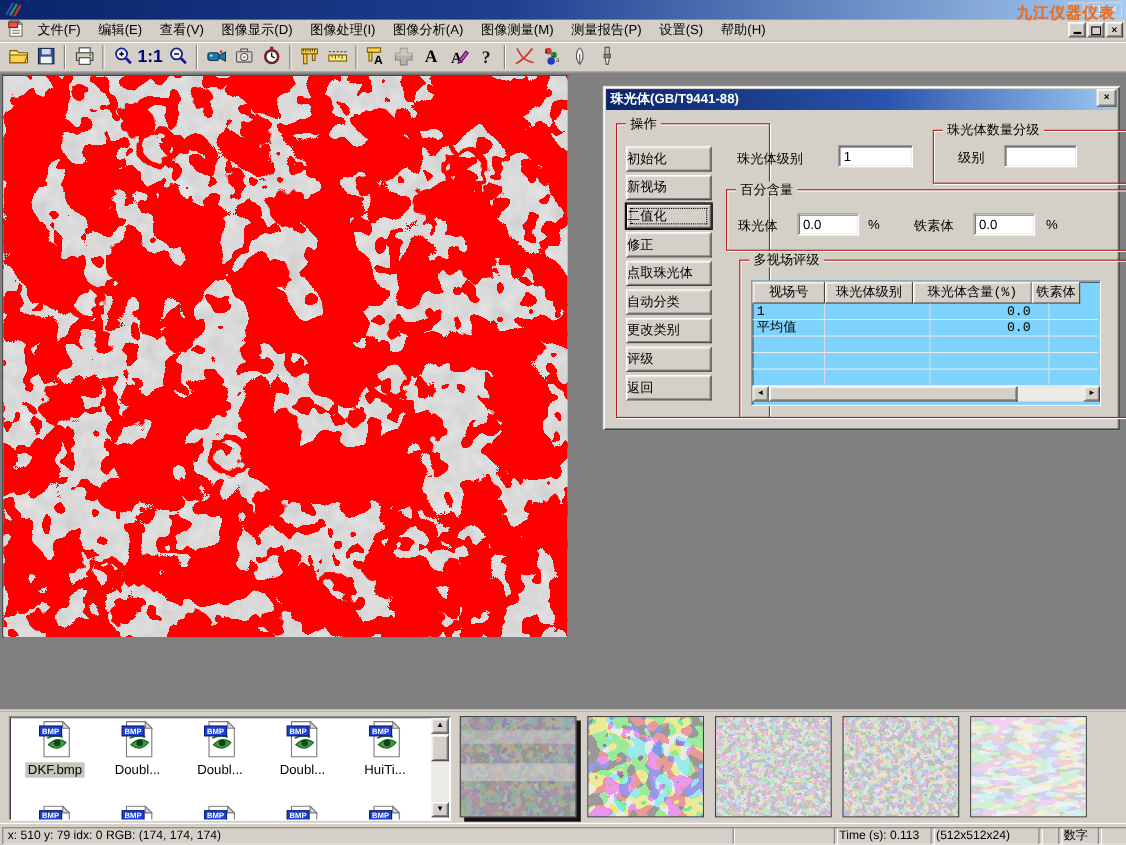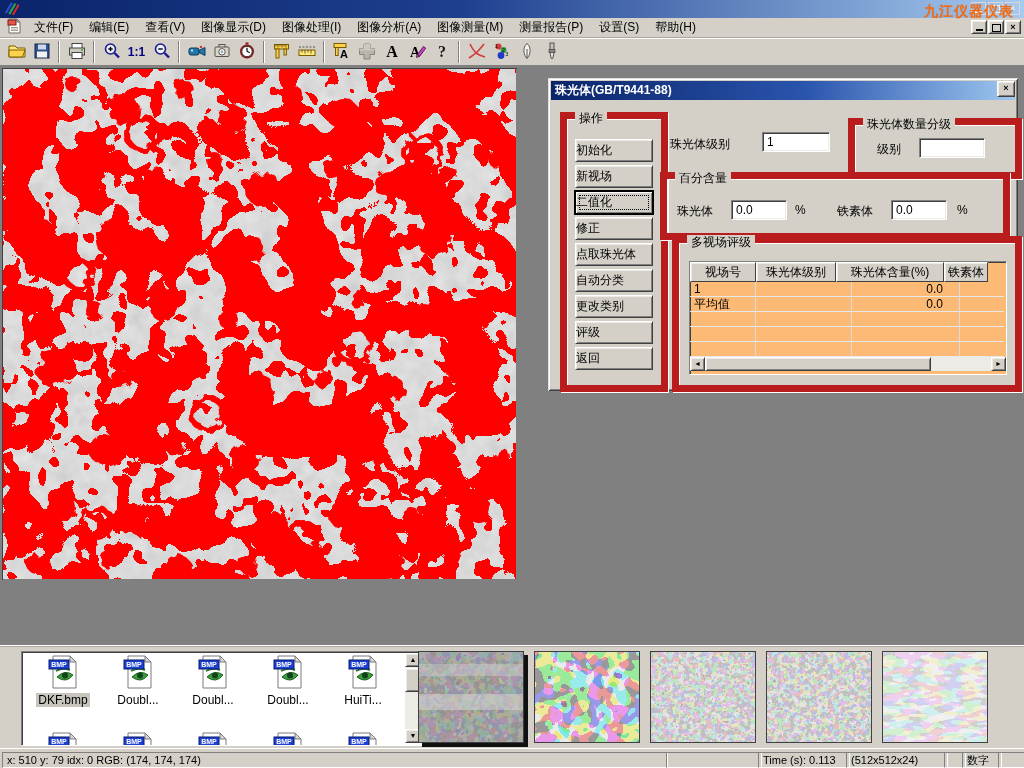--- a/index.html
+++ b/index.html
@@ -6,21 +6,21 @@
   .app{position:relative;width:1024px;height:768px;background:#d4d0c8;overflow:hidden;
        font-family:"Liberation Sans","DejaVu Sans",sans-serif;font-size:12px;color:#000;user-select:none;}
   .abs{position:absolute;}
 
   
   .bevel-out{background:#d4d0c8;border:1px solid;border-color:#ffffff #404040 #404040 #ffffff;
              box-shadow:inset 1px 1px 0 #ecebe5, inset -1px -1px 0 #808080;}
   .field{background:#fff;border:1px solid;border-color:#808080 #ffffff #ffffff #808080;
          box-shadow:inset 1px 1px 0 #404040, inset -1px -1px 0 #ecebe5;
          font-family:inherit;font-size:12px;padding:1px 4px;outline:none;}
-  .groupbox{border:7px solid #b91c1c;box-shadow:inset 1px 1px 0 #ffffff,1px 1px 0 #ffffff;}
+  .groupbox{border:1px solid #b91c1c;box-shadow:inset 1px 1px 0 #ffffff,1px 1px 0 #ffffff;padding-left:44px;}
   .grouplabel{position:absolute;top:-8px;left:8px;background:#d4d0c8;padding:0 4px;line-height:14px;}
 
   
   .titlebar{left:0;top:0;width:1024px;height:18px;
             background:linear-gradient(90deg,#0a246a 0%,#1e3f8f 45%,#a6caf0 100%);
             color:#fff;display:flex;align-items:center;padding-left:3px;box-sizing:border-box;
             font-weight:bold;}
   .titlebar .ttl{margin-left:4px;white-space:nowrap;}
   .winbtns{position:absolute;right:4px;top:2px;display:flex;gap:2px;}
   .owbtn{width:15px;height:13px;border:1px solid #d8d8d8;box-sizing:border-box;color:#f0f0f0;
@@ -38,21 +38,21 @@
   .mdibtns{position:absolute;right:3px;top:2px;display:flex;gap:1px;}
   .mdibtn{width:16px;height:14px;box-sizing:border-box;text-align:center;font-size:9px;font-weight:bold;line-height:12px;}
   .mdibtn .bar{display:block;width:7px;height:2px;background:#000;margin:8px auto 0;}
   .mdibtn .box{display:block;width:7px;height:6px;border:1px solid #000;margin:3px auto 0;}
 
   
   .toolbar{left:0;top:38px;width:1024px;height:28px;background:#d4d0c8;display:flex;align-items:center;
            border-top:1px solid #ffffff;border-bottom:1px solid #808080;box-sizing:border-box;padding-left:4px;}
   .tbtn{width:25px;height:24px;display:flex;align-items:center;justify-content:center;}
   .tsep{width:0;height:22px;border-left:1px solid #808080;border-right:1px solid #ffffff;margin:0 4px;}
-  .ratio{font-weight:bold;color:#00007c;font-size:12px;}
+  .ratio{font-weight:bold;color:#00007c;font-size:16px;}
 
   
   .workspace{left:0;top:66px;width:1024px;height:579px;background:#808080;}
   .imageview{left:2px;top:2px;width:514px;height:511px;border-left:1px solid #404040;border-top:1px solid #404040;}
 
   
   .dlg{left:548px;top:12px;width:470px;height:313px;background:#d4d0c8;
        box-shadow:inset 1px 1px 0 #dfdfdf, inset -1px -1px 0 #404040, inset 2px 2px 0 #ffffff, inset -2px -2px 0 #808080;
        z-index:10;}
   .dlgtitle{left:3px;top:3px;width:464px;height:19px;box-sizing:border-box;
@@ -60,37 +60,37 @@
             color:#fff;font-weight:bold;display:flex;align-items:center;padding:0 4px;}
   .dlgclose{position:absolute;right:3px;top:3px;width:16px;height:14px;font-size:9px;font-weight:bold;
             line-height:12px;text-align:center;}
   .btn{font-size:12px;line-height:21px;text-align:left;cursor:default;}
   .btn.focused{border:1px solid #000;box-shadow:inset 1px 1px 0 #ffffff, inset -1px -1px 0 #808080, 0 0 0 1px #000;
                outline:1px dotted #000;outline-offset:-5px;}
   .oplist{left:8px;top:20px;width:78px;display:flex;flex-direction:column;gap:3px;}
   .oplist .btn{height:23px;box-sizing:border-box;}
 
   
-  .tbl{background:#fdba74;border:1px solid;border-color:#808080 #fff #fff #808080;
-       box-shadow:inset 1px 1px 0 #404040;overflow:hidden;}
+  .tbl{background:#7dd3fc;border:1px solid;border-color:#808080 #fff #fff #808080;
+       box-shadow:inset 1px 1px 0 #404040;overflow:hidden;font-family:Liberation Mono, monospace;}
   .thead{display:flex;height:20px;}
   .th{box-sizing:border-box;background:#d4d0c8;border:1px solid;border-color:#ffffff #404040 #404040 #ffffff;
       box-shadow:inset 1px 1px 0 #ecebe5;line-height:18px;text-align:center;overflow:hidden;white-space:nowrap;}
   .trow{display:flex;height:15px;}
   .td{box-sizing:border-box;border-right:1px solid #dcdcdc;border-bottom:1px solid #e8e8e8;
       font-size:12px;line-height:15px;padding:0 4px;overflow:hidden;white-space:nowrap;}
   .td.num{text-align:right;padding-right:16px;}
   .hscroll{display:flex;height:14px;background:#ecebe5;}
   .sbtn{width:15px;height:14px;box-sizing:border-box;font-size:7px;line-height:12px;text-align:center;color:#000;}
   .sthumb{height:14px;box-sizing:border-box;}
 
   
   .bottom{left:0;top:645px;width:1024px;height:103px;background:#d4d0c8;
           box-shadow:inset 0 1px 0 #ffffff, inset 0 2px 0 #aca899;}
-  .filelist{left:21px;top:6px;width:400px;height:93px;background:#fff;overflow:hidden;
+  .filelist{left:8px;top:6px;width:400px;height:93px;background:#fff;overflow:hidden;
             border:1px solid;border-color:#808080 #fff #fff #808080;box-shadow:inset 1px 1px 0 #404040;}
   .fitem{position:absolute;width:74px;text-align:center;}
   .fname{display:inline-block;font-size:12px;padding:0 2px;margin-top:1px;white-space:nowrap;}
   .fname.sel{background:#c8c5bd;}
   .vscroll{position:absolute;right:1px;top:1px;width:16px;height:90px;background:#ecebe5;}
   .vscroll .sbtn{width:16px;height:14px;}
   .thumb{top:6px;width:106px;height:92px;border:1px solid #404040;box-sizing:border-box;background:#999;}
   .thumb.sel{box-shadow:4px 4px 0 #111;}
 
   

